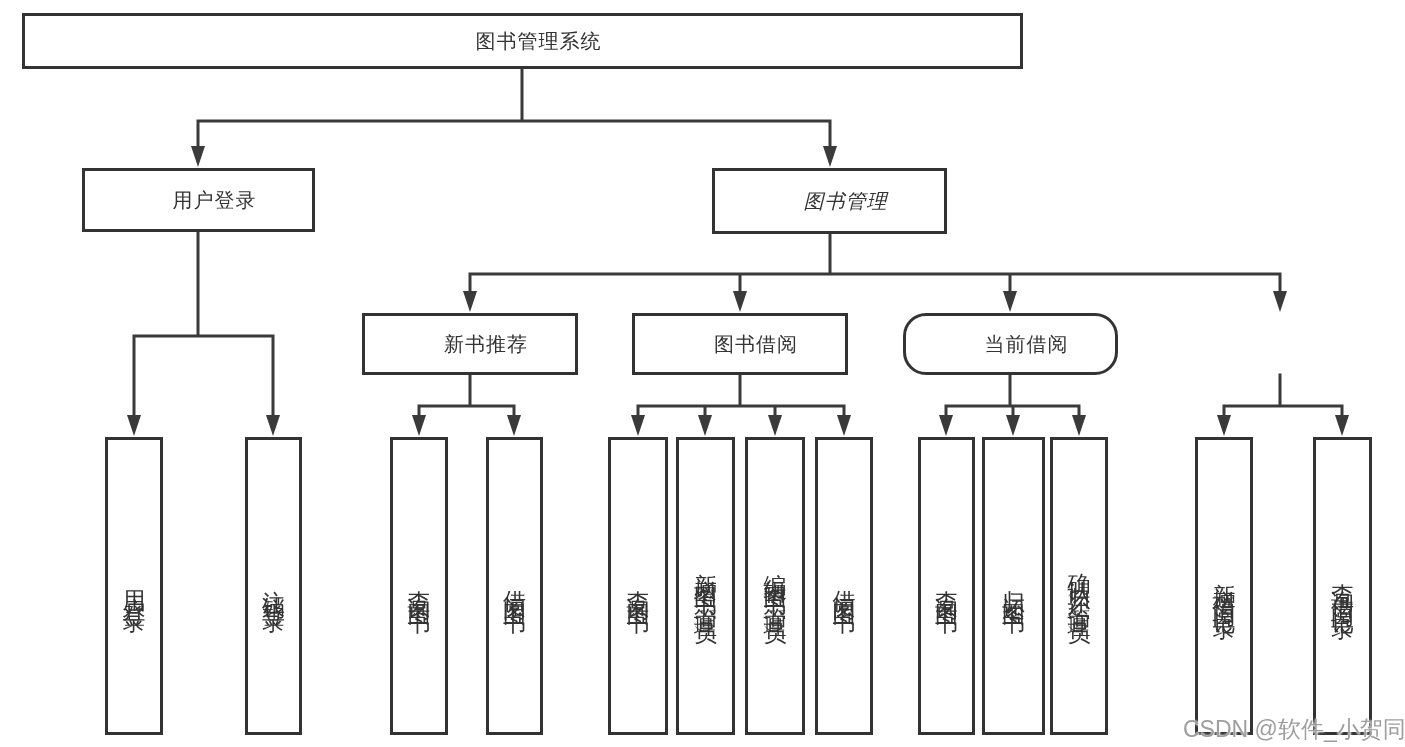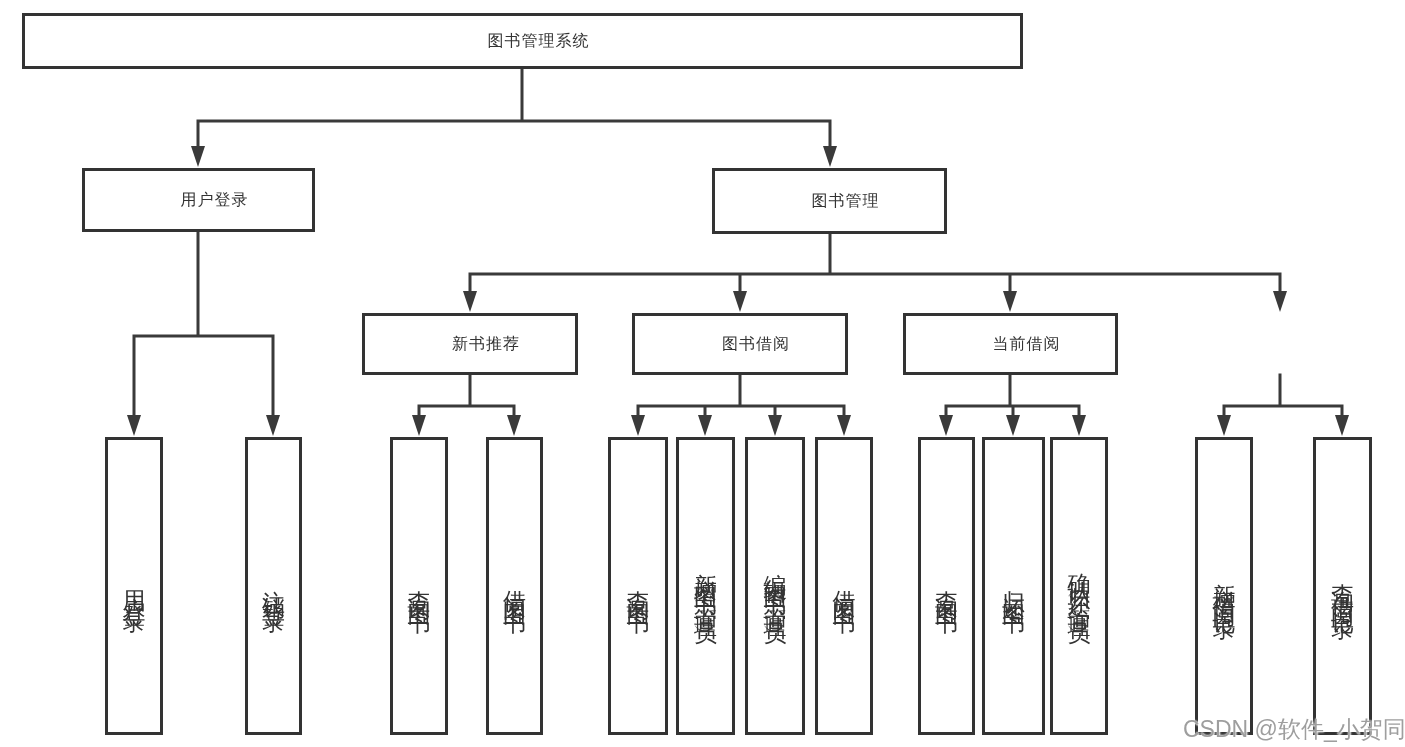--- a/index.html
+++ b/index.html
@@ -20,36 +20,36 @@
     position: absolute;
     box-sizing: border-box;
     background: #ffffff;
     border: 3px solid #333333;
     color: #333333;
     display: flex;
     align-items: center;
     justify-content: center;
     z-index: 2;
   }
-  .node.h { font-size: 16px; letter-spacing: 1px; padding-left: 32px; }
+  .node.h { font-size: 20px; letter-spacing: 1px; padding-left: 32px; }
   .node.v span {
     writing-mode: vertical-rl;
     text-orientation: mixed;
     font-size: 23px;
     letter-spacing: 7px;
     line-height: 1;
     white-space: nowrap;
   }
   
   .n-root    { left: 22px;   top: 13px;  width: 1001px; height: 56px; }
   .n-login   { left: 82px;   top: 168px; width: 233px;  height: 64px; }
-  .n-mgmt    { left: 712px;  top: 168px; width: 235px;  height: 66px; }
+  .n-mgmt    { left: 712px;  top: 168px; width: 235px;  height: 66px; font-style: italic; }
   .n-newbook { left: 362px;  top: 313px; width: 216px;  height: 62px; }
   .n-borrow  { left: 632px;  top: 313px; width: 216px;  height: 62px; }
-  .n-current { left: 903px;  top: 313px; width: 215px;  height: 62px; }
+  .n-current { left: 903px;  top: 313px; width: 215px;  height: 62px; border-radius: 23px; }
   .n-records { left: 1172px; top: 313px; width: 216px;  height: 62px; }
   
   .leaf { top: 437px; height: 298px; }
   .l-a0 { left: 105px;  width: 58px; }
   .l-a1 { left: 245px;  width: 57px; }
   .l-b0 { left: 390px;  width: 58px; }
   .l-b1 { left: 486px;  width: 57px; }
   .l-c0 { left: 608px;  width: 60px; }
   .l-c1 { left: 676px;  width: 59px; }
   .l-c2 { left: 745px;  width: 60px; }

